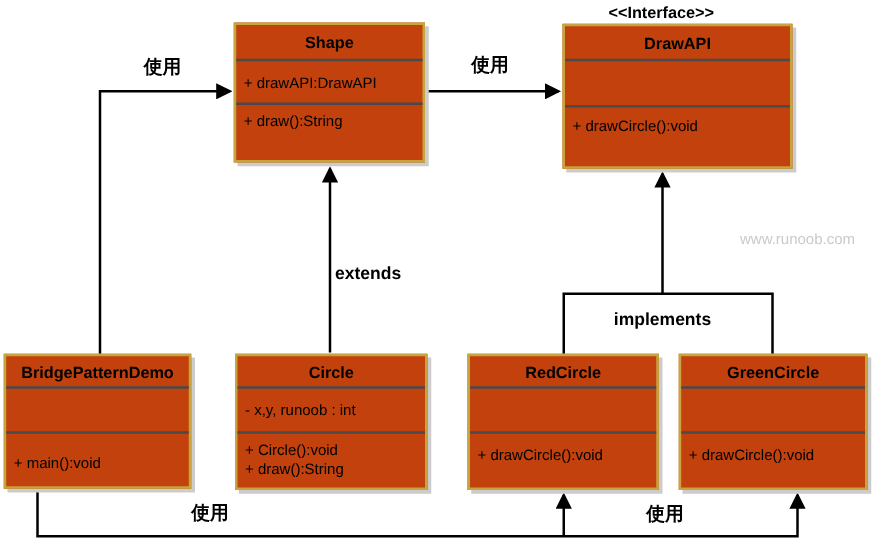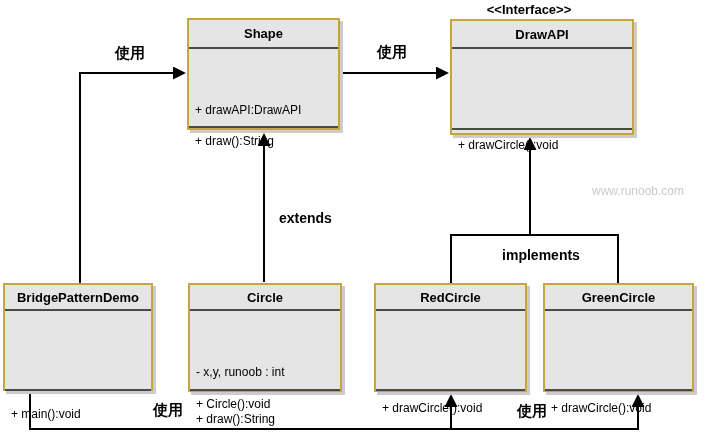--- a/index.html
+++ b/index.html
@@ -4,42 +4,42 @@
 <style>
   html,body { margin:0; padding:0; background:#ffffff; }
   #canvas {
     position:relative; width:711px; height:440px; background:#ffffff;
     font-family:"Liberation Sans","DejaVu Sans",sans-serif; overflow:hidden;
   }
   #wires { position:absolute; left:0; top:0; width:711px; height:440px; }
 
   .uml-box {
     position:absolute; box-sizing:border-box;
-    background:#e5e5e5; border:2px solid #C6A53F;
+    background:#c2410c; border:2px solid #C6A53F;
     box-shadow:3px 3px 0 #cccccc;
   }
   .uml-title {
     display:flex; align-items:center; justify-content:center;
     font-weight:bold; font-size:13px; color:#000;
     border-bottom:2px solid #4a4a4a; box-sizing:border-box;
   }
   .uml-attrs {
     display:flex; flex-direction:column; justify-content:center;
     font-size:12px; color:#000; padding:0 6px;
-    border-bottom:2px solid #4a4a4a; box-sizing:border-box;margin-top:44px;
+    border-bottom:2px solid #4a4a4a; box-sizing:border-box;
   }
   .uml-methods {
     font-size:12px; color:#000; padding:6px 6px 0 6px; line-height:15px;
     box-sizing:border-box;
   }
   .member { white-space:nowrap; }
 
   .lbl { position:absolute; font-weight:bold; color:#000; text-align:center; }
   .lbl-cjk { font-size:15px; }
-  .lbl-en  { font-size:14px;margin-left:11px; }
+  .lbl-en  { font-size:14px; }
   .stereotype { position:absolute; font-weight:bold; font-size:13px; color:#000; text-align:center; }
   .watermark { position:absolute; font-size:12px; color:#cacaca; font-weight:normal; }
 </style>
 </head>
 <body>
 
 <div id="canvas">
 
   <svg id="wires" width="711" height="440" viewBox="0 0 711 440">
     <defs>

